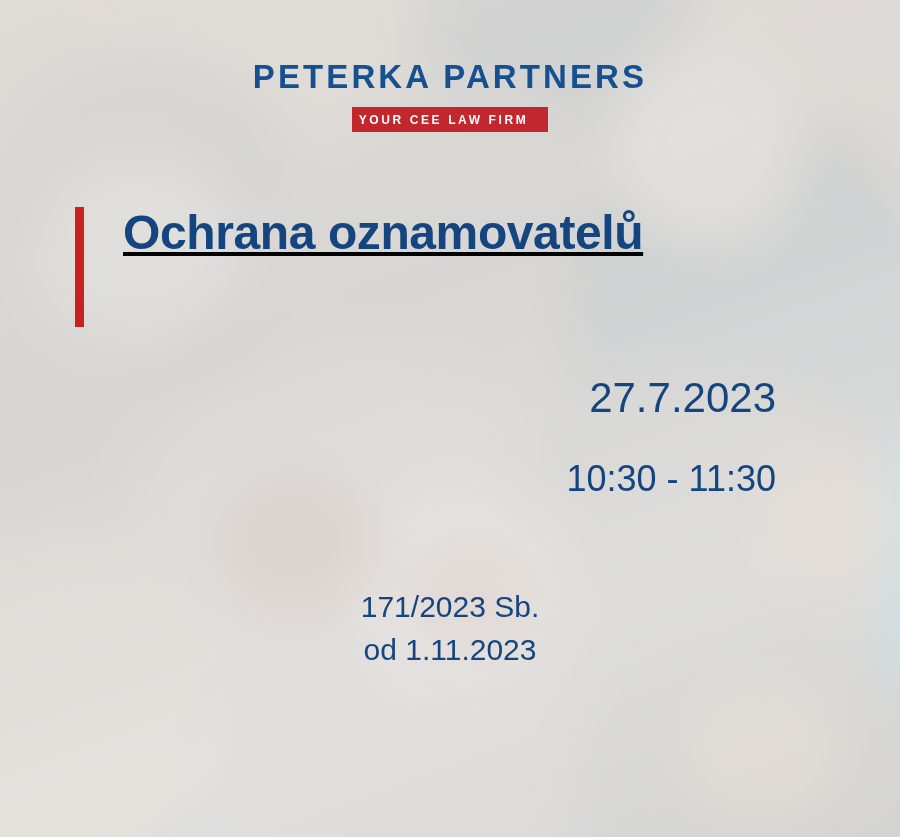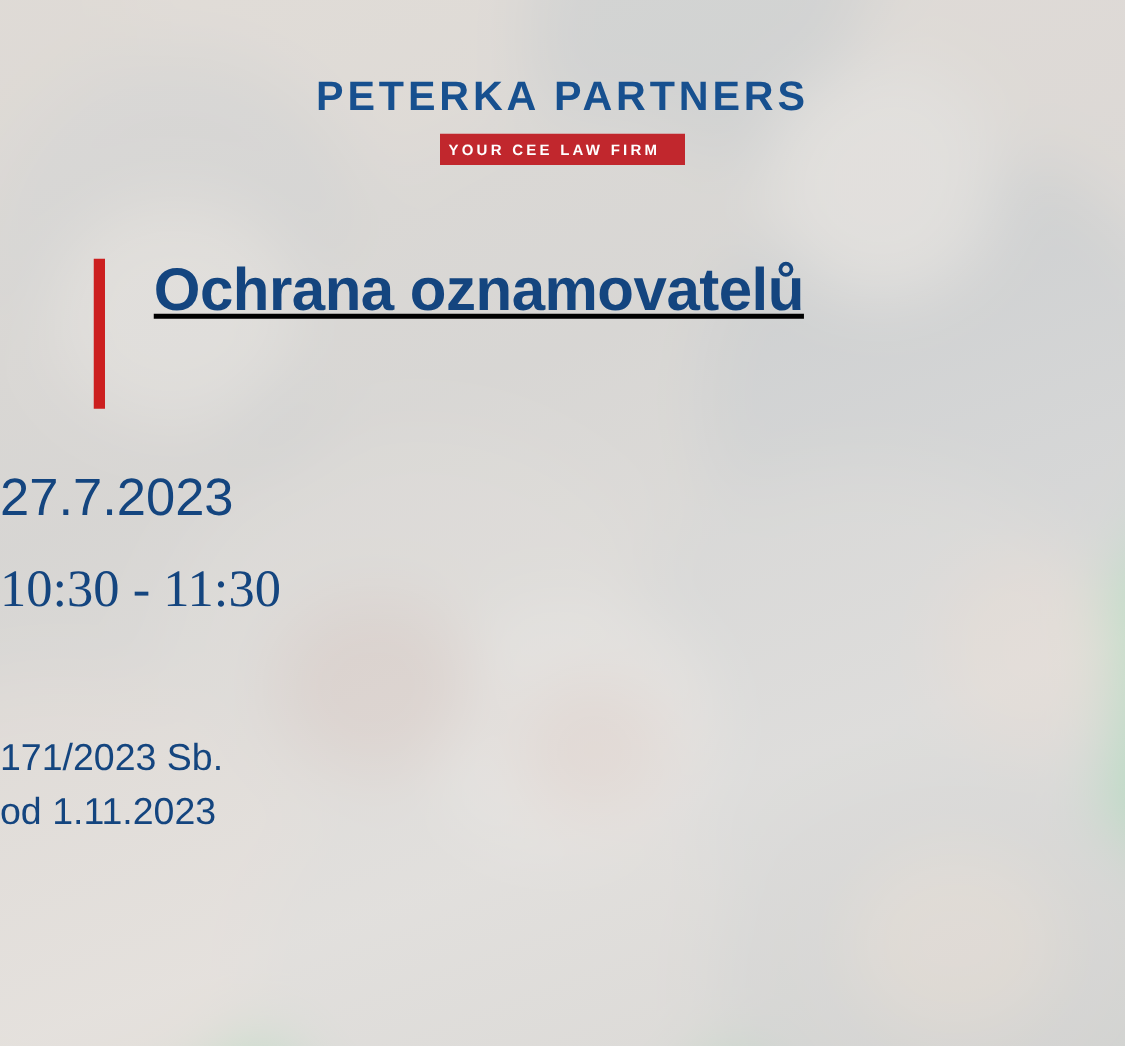--- a/index.html
+++ b/index.html
@@ -9,21 +9,21 @@
     background: #ffffff;
   }
   * { box-sizing: border-box; }
 
   .poster {
     position: relative;
     width: 900px;
     height: 837px;
     overflow: hidden;
     font-family: "Liberation Sans", sans-serif;
-    background: #22c55e;
+    background: #7dd3fc;
   }
 
   
   .bg-photo {
     position: absolute;
     inset: -80px;
     filter: blur(26px) saturate(0.85);
     opacity: 1;
   }
   .blob {
@@ -106,43 +106,42 @@
     margin-top: 4px;
     white-space: nowrap;
   }
 
   
   .when-block {
     position: absolute;
     top: 374px;
     left: 0;
     width: 776px;
-    text-align: left;
+    text-align: right;
     color: #14457f;
   }
   .when-date {
     font-size: 42px;
     line-height: 1.12;
     white-space: nowrap;
   }
   .when-time {
-    font-size: 42px;
+    font-size: 36px;
     line-height: 1.12;
-    margin-top: 28px;
+    margin-top: 38px;
     white-space: nowrap;
-    font-family: Liberation Serif, serif;
   }
 
   
   .legal-block {
     position: absolute;
     top: 586px;
     left: 0;
     width: 900px;
-    text-align: left;
+    text-align: center;
     color: #14457f;
   }
   .legal-line {
     font-size: 30px;
     line-height: 1.42;
     white-space: nowrap;
   }
 </style>
 </head>
 <body>

